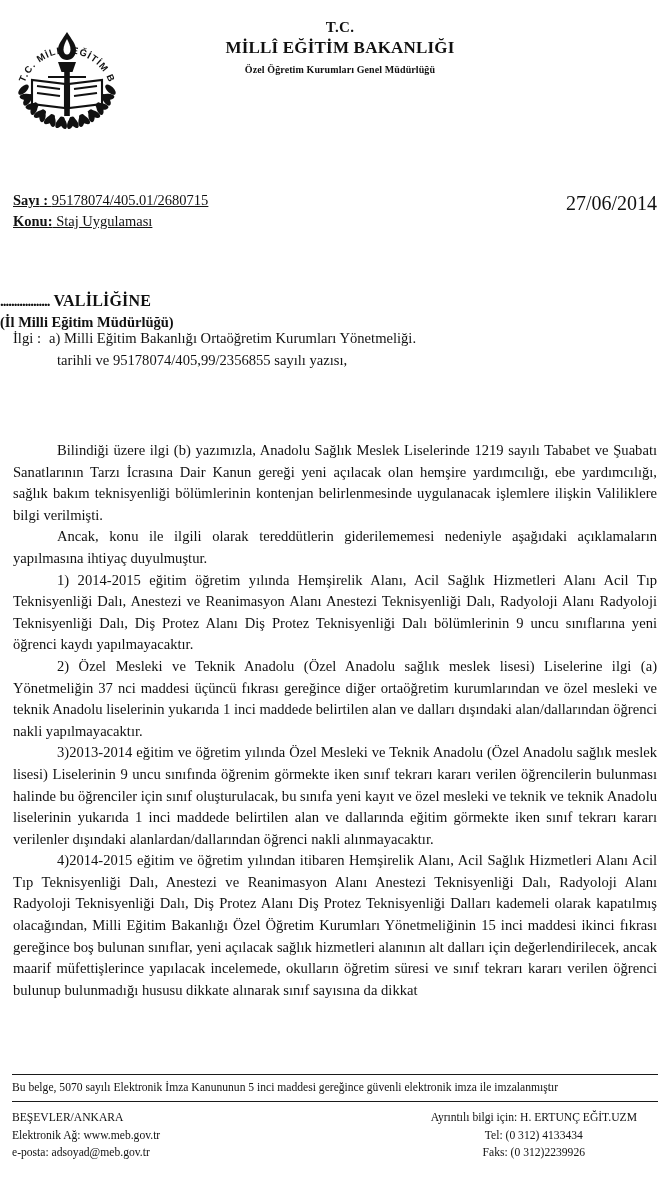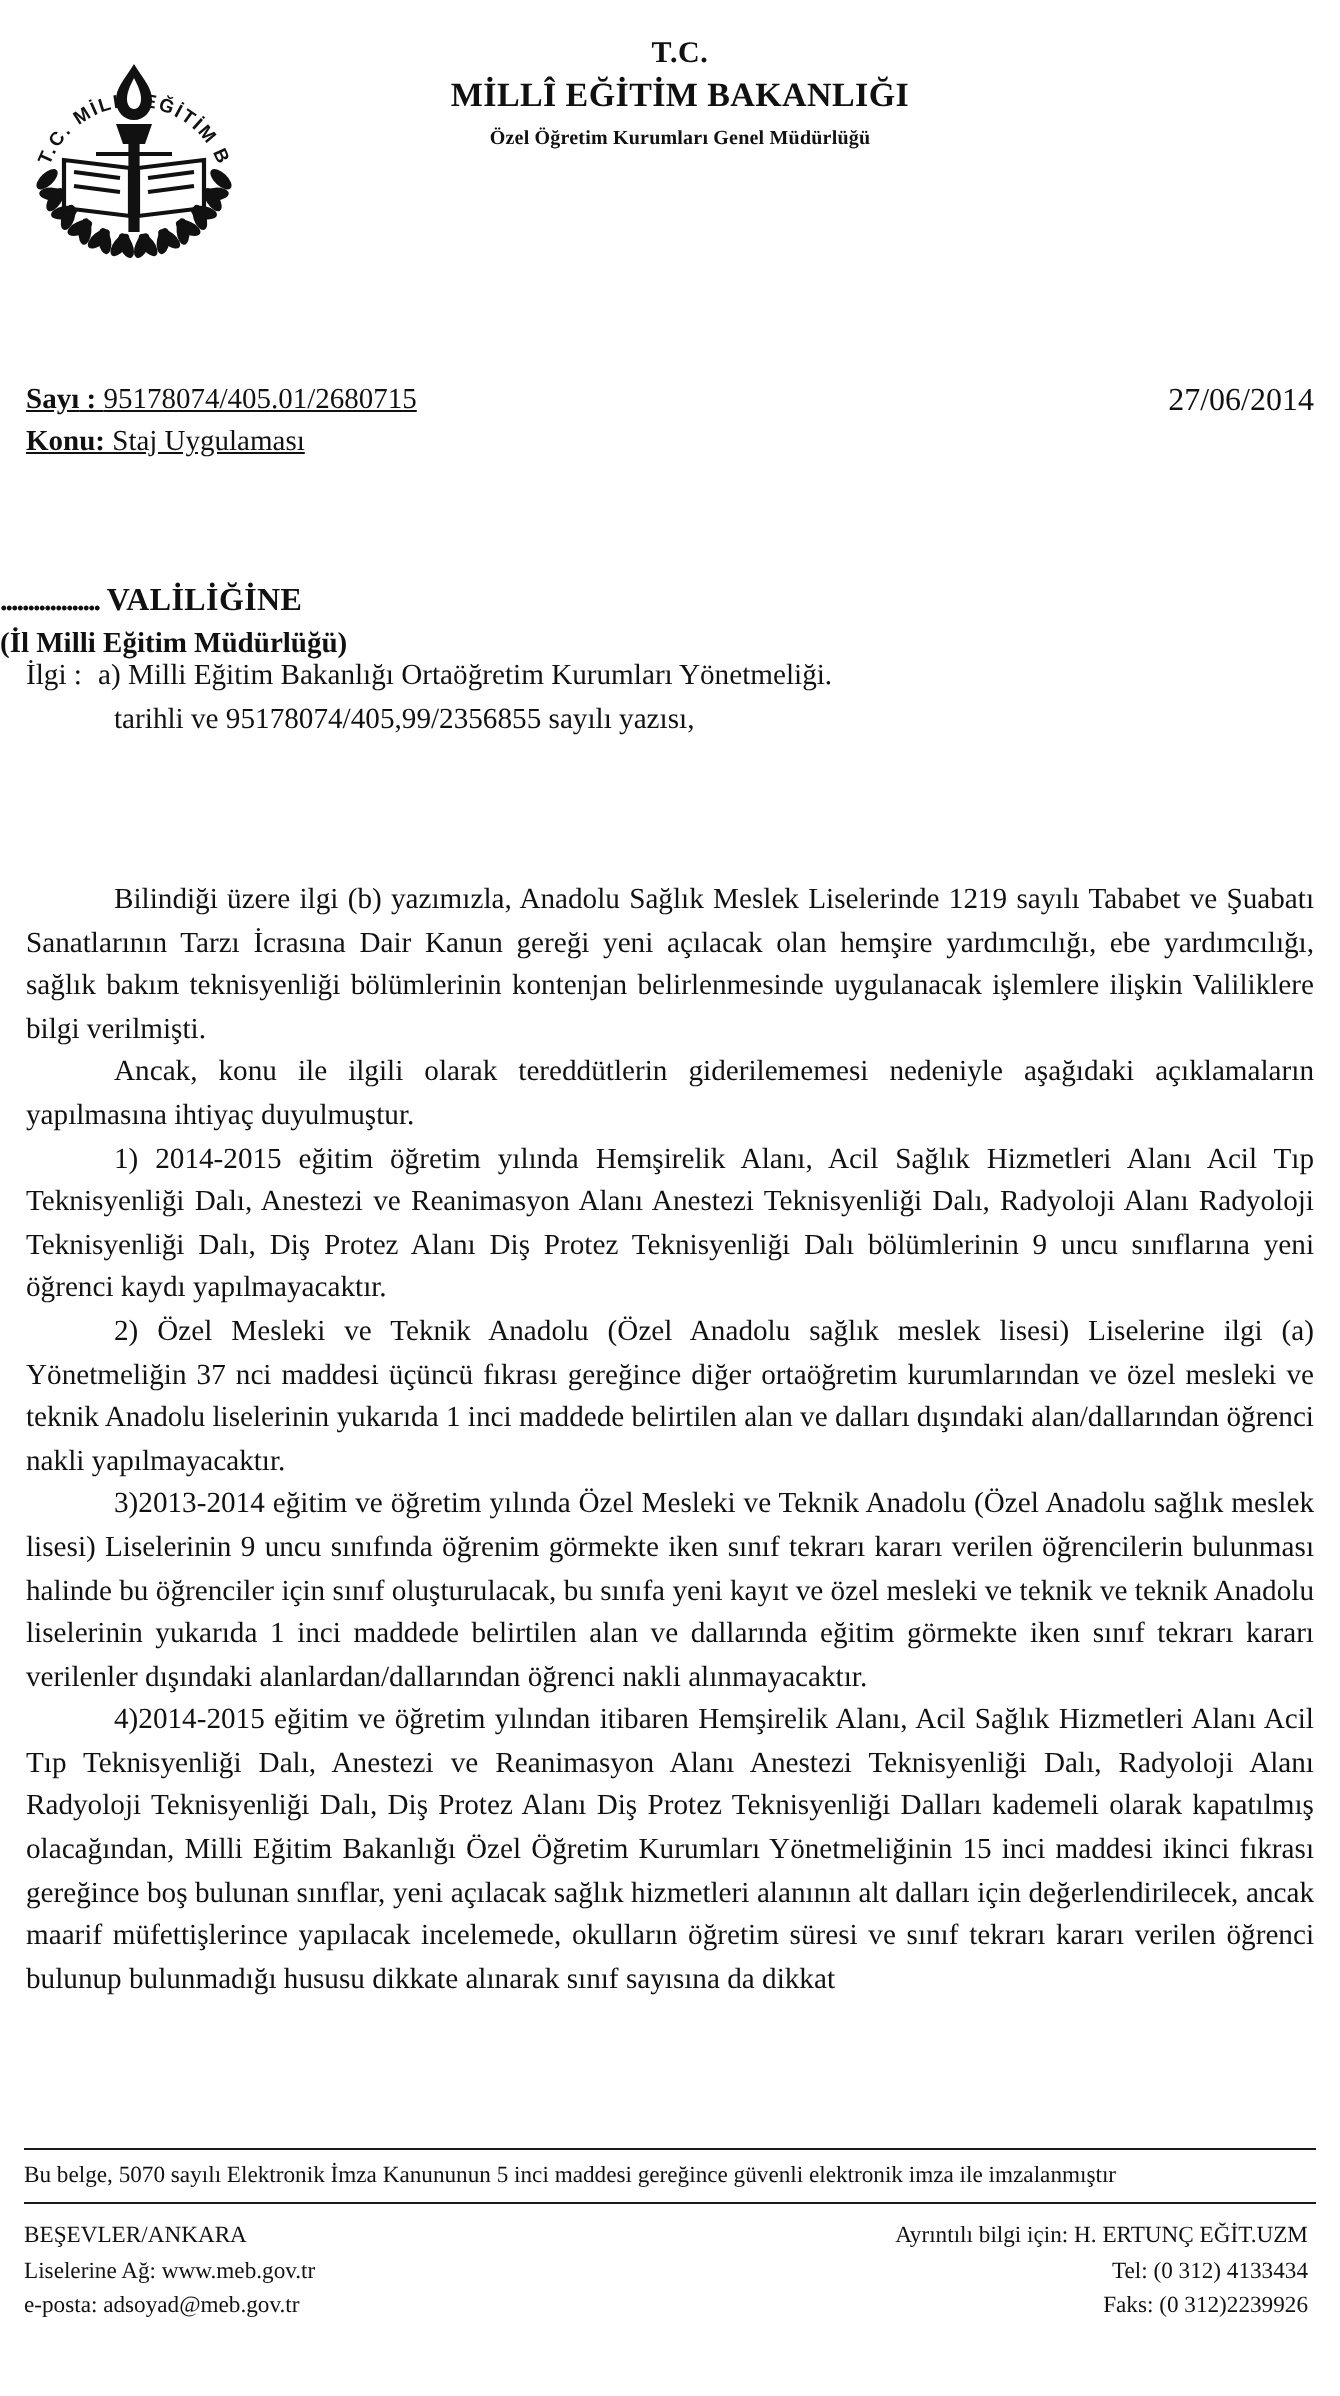--- a/index.html
+++ b/index.html
@@ -83,21 +83,21 @@
   .meta-label {
     font-weight: bold;
   }
   .meta-value {
     font-weight: normal;
   }
   .meta-date {
     position: absolute;
     right: 0;
     top: 0;
-    font-size: 16px;
+    font-size: 20px;
     font-weight: normal;
   }
 
   
   .recipient {
     position: absolute;
     left: 0;
     top: 262px;
     width: 534px;
     margin-top: 28px;
@@ -178,25 +178,25 @@
   .footer-left {
     position: absolute;
     left: 0;
     top: 7px;
     font-size: 11.6px;
     line-height: 17.5px;
     text-align: left;
   }
   .footer-right {
     position: absolute;
-    right: 4px;
+    right: 21px;
     top: 7px;
     font-size: 11.6px;
     line-height: 17.5px;
-    text-align: right;
+    text-align: center;
   }
 </style>
 </head>
 <body>
 
 <div class="page">
 
   <div class="header">
 
     <div class="emblem">
@@ -349,21 +349,21 @@
     <p>4)2014-2015 eğitim ve öğretim yılından itibaren Hemşirelik Alanı, Acil Sağlık Hizmetleri Alanı Acil Tıp Teknisyenliği Dalı, Anestezi ve Reanimasyon Alanı  Anestezi Teknisyenliği Dalı, Radyoloji Alanı Radyoloji Teknisyenliği Dalı, Diş Protez Alanı Diş Protez Teknisyenliği Dalları kademeli olarak kapatılmış olacağından, Milli Eğitim Bakanlığı Özel Öğretim Kurumları Yönetmeliğinin 15 inci maddesi ikinci fıkrası  gereğince boş bulunan sınıflar, yeni açılacak sağlık hizmetleri alanının alt dalları için değerlendirilecek, ancak maarif müfettişlerince yapılacak incelemede, okulların öğretim süresi ve sınıf tekrarı kararı verilen öğrenci bulunup bulunmadığı hususu dikkate alınarak sınıf sayısına da dikkat</p>
   </div>
 
   <div class="footer">
     <div class="rule"></div>
     <div class="esign">Bu belge, 5070 sayılı Elektronik İmza Kanununun 5 inci maddesi gereğince güvenli elektronik imza ile imzalanmıştır</div>
     <div class="rule"></div>
     <div class="footer-cols">
       <div class="footer-left">
         <div>BEŞEVLER/ANKARA</div>
-        <div>Liselerine Ağ: www.meb.gov.tr</div>
+        <div>Elektronik Ağ: www.meb.gov.tr</div>
         <div>e-posta: adsoyad@meb.gov.tr</div>
       </div>
       <div class="footer-right">
         <div>Ayrıntılı bilgi için: H. ERTUNÇ EĞİT.UZM</div>
         <div>Tel: (0 312) 4133434</div>
         <div>Faks: (0 312)2239926</div>
       </div>
     </div>
   </div>
 

